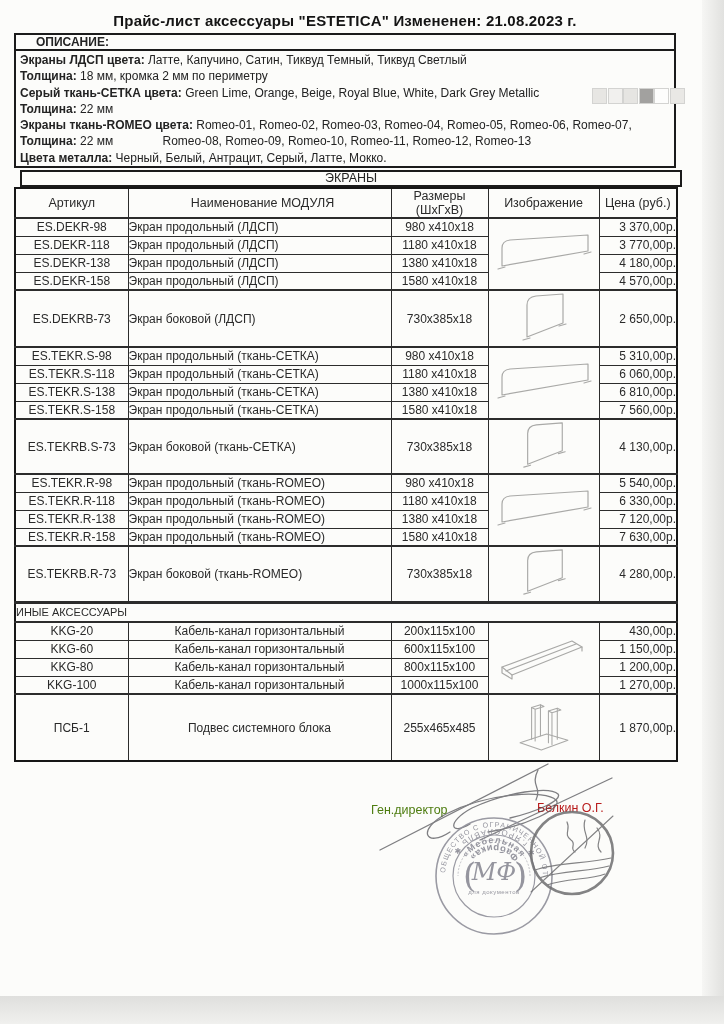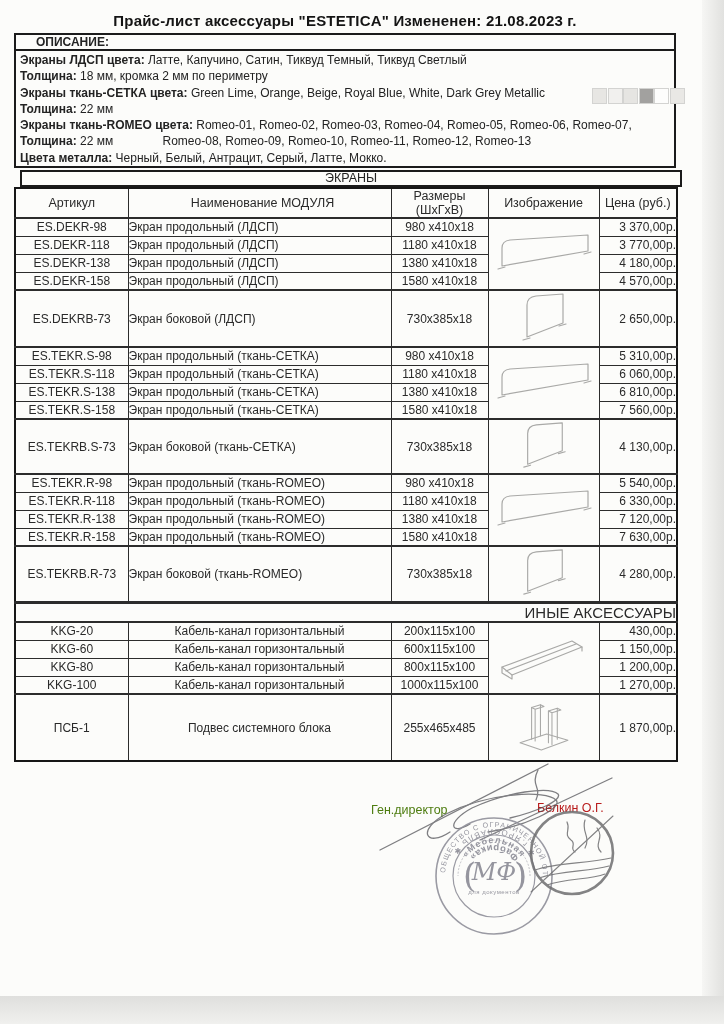--- a/index.html
+++ b/index.html
@@ -61,21 +61,21 @@
   tr.sep td { border-top-width:2px; }
   td.art { text-align:center; }
   td.name { text-align:left; padding-left:5px; font-size:11.5px; }
   td.namec { text-align:center; font-size:12px; }
   td.size { text-align:center; }
   td.price { text-align:right; padding-right:9px; }
   td.img { text-align:center; }
   tr.bar-row { height:20px; }
   tr.bar-row td {
     border-top-width:3px; border-bottom-width:2px;
-    text-align:right; font-size:15px;
+    text-align:left; font-size:11px;
   }
   .drawing { stroke:#a9a9a7; fill:none; stroke-width:1.2; stroke-linejoin:round; stroke-linecap:round; }
   .footer-label { position:absolute; left:371px; top:803px; font-size:12.5px; color:#4d7c0f; }
   .footer-name  { position:absolute; left:537px; top:801px; font-size:12.5px; color:#b91c1c; }
   .sig-svg   { position:absolute; left:330px; top:752px; }
   .stamp-svg { position:absolute; left:430px; top:812px; }
   .stamp2-svg{ position:absolute; left:527px; top:808px; }
   .stamp-text { fill:#90909a; }
 </style>
 </head>
@@ -92,21 +92,21 @@
   <div class="desc-body">
     <div class="dline">
       <span class="b">Экраны ЛДСП цвета:</span>
       <span>Латте, Капучино, Сатин, Тиквуд Темный, Тиквуд Светлый</span>
     </div>
     <div class="dline">
       <span class="b">Толщина:</span>
       <span>18 мм, кромка 2 мм по периметру</span>
     </div>
     <div class="dline">
-      <span class="b">Экраны ткань-СЕТКА цвета:</span>
+      <span class="b">Серый ткань-СЕТКА цвета:</span>
       <span>Green Lime, Orange, Beige, Royal Blue, White, Dark Grey Metallic</span>
     </div>
     <div class="dline">
       <span class="b">Толщина:</span>
       <span>22 мм</span>
     </div>
     <div class="dline">
       <span class="b">Экраны ткань-ROMEO цвета:</span>
       <span>Romeo-01, Romeo-02, Romeo-03, Romeo-04, Romeo-05, Romeo-06, Romeo-07,</span>
     </div>

